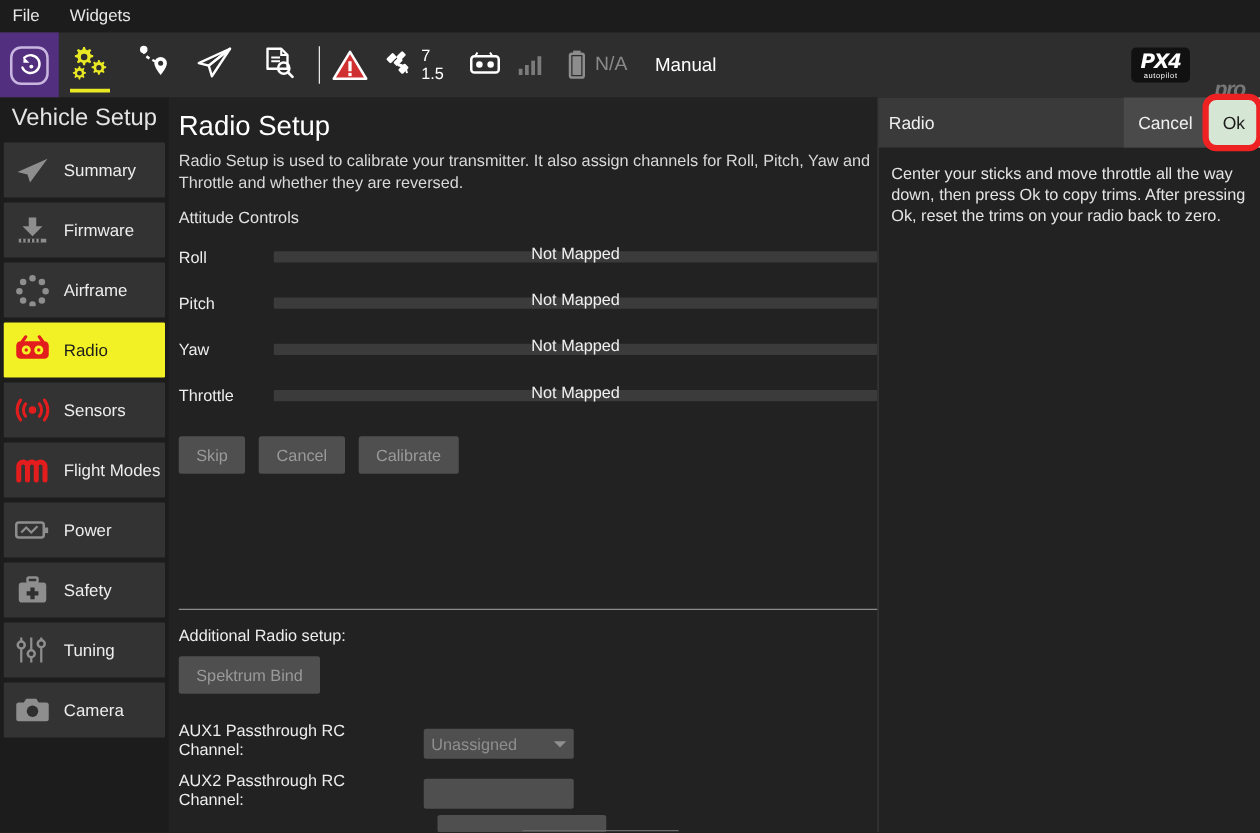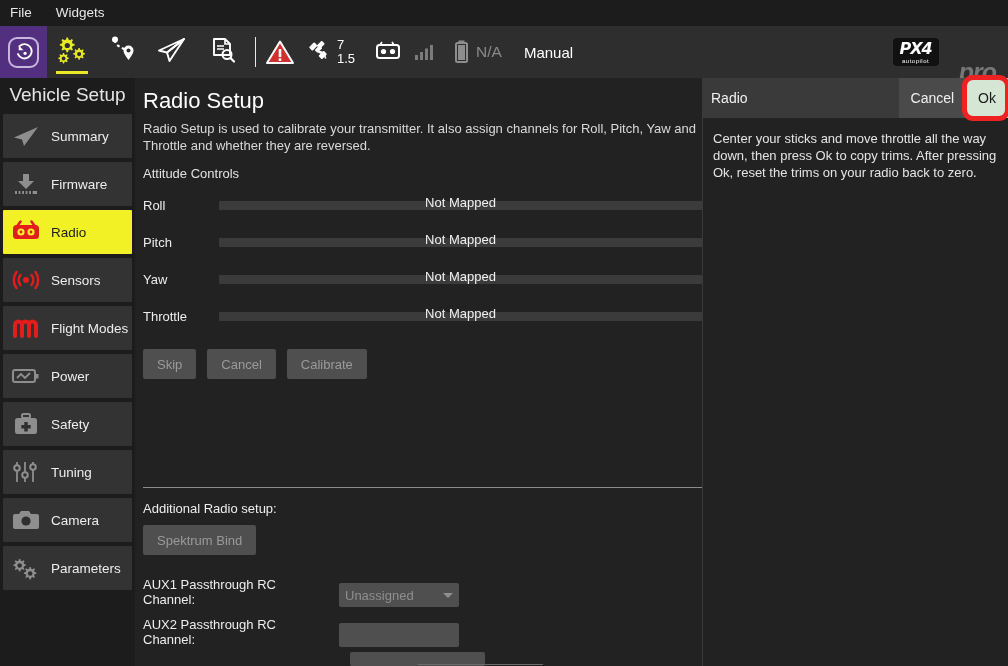--- a/index.html
+++ b/index.html
@@ -67,21 +67,21 @@
     display:flex; flex-direction:column; align-items:center; line-height:1;
   }
   .px4-badge .p1 {
     font-family:"DejaVu Sans", sans-serif; font-weight:bold; font-size:16px;
     color:#fff; letter-spacing:-1px; font-style:italic;
   }
   .px4-badge .p2 {
     font-size:6px; color:#fff; letter-spacing:0.5px; margin-top:1px;
   }
   .px4-pro {
-    font-size:25px; font-style:italic; font-weight:bold; color:#777;
+    font-size:17px; font-style:italic; font-weight:bold; color:#777;
     letter-spacing:-1px;
     margin-top:40px;
   }
 
   
   .sidebar {
     position:absolute; left:0; top:78px; width:135px; height:588px;
     background:#1c1c1c; padding:0 3px;
   }
   .sb-title {
@@ -358,20 +358,37 @@
               <rect x="8.5" y="19" width="1.6" height="3"></rect>
               <rect x="12" y="19" width="1.6" height="3"></rect>
               <rect x="15.5" y="19" width="1.6" height="3"></rect>
               <rect x="19" y="19" width="1.6" height="3"></rect>
             </g>
         </svg>
       </span>
       <span class="sb-label">Firmware</span>
     </div>
 
+    <div class="sb-item">
+      <span class="sb-ico">
+        <svg width="28" height="26" viewBox="0 0 28 26">
+          <g fill="#8e8e8e">
+            <circle cx="14" cy="3.5" r="2.6"></circle>
+              <circle cx="21.5" cy="6.6" r="2.6"></circle>
+            <circle cx="24.5" cy="14" r="2.6"></circle>
+              <circle cx="21.5" cy="21.4" r="2.6"></circle>
+            <circle cx="14" cy="24.5" r="2.6"></circle>
+              <circle cx="6.5" cy="21.4" r="2.6"></circle>
+            <circle cx="3.5" cy="14" r="2.6"></circle>
+              <circle cx="6.5" cy="6.6" r="2.6"></circle>
+          </g>
+        </svg>
+      </span>
+      <span class="sb-label">Airframe</span>
+    </div>
 
     <div class="sb-item selected">
       <span class="sb-ico">
         <svg width="32" height="24" viewBox="0 0 32 24">
           <path d="M8 5 L10.5 1.5 M24 5 L21.5 1.5" stroke="#e31d1d" stroke-width="2.6" stroke-linecap="round"></path>
           <rect x="3" y="5" width="26" height="14" rx="3.5" fill="#e31d1d"></rect>
           <circle cx="11" cy="12" r="3.6" fill="#f1f125"></circle>
           <circle cx="21" cy="12" r="3.6" fill="#f1f125"></circle>
           <circle cx="11" cy="12" r="1.4" fill="#e31d1d"></circle>
           <circle cx="21" cy="12" r="1.4" fill="#e31d1d"></circle>
@@ -443,33 +460,20 @@
     <div class="sb-item">
       <span class="sb-ico">
         <svg width="30" height="22" viewBox="0 0 30 22">
           <path d="M2 5 h6 l2-3 h8 l2 3 h6 a2 2 0 0 1 2 2 v11 a2 2 0 0 1 -2 2 h-22 a2 2 0 0 1 -2 -2 v-11 a2 2 0 0 1 2 -2 z" fill="#8e8e8e"></path>
           <circle cx="15" cy="12" r="4.6" fill="#2f2f2f"></circle>
         </svg>
       </span>
       <span class="sb-label">Camera</span>
     </div>
 
-    <div class="sb-item">
-      <span class="sb-ico">
-        <svg width="30" height="24" viewBox="0 0 30 24">
-          <g fill="#8e8e8e">
-            <path d="M8 3 l1.3 0 .45 1.7 1.35 .6 1.55-1 .9 .9 -1 1.55 .6 1.35 1.7 .45 0 1.3 -1.7 .45 -.6 1.35 1 1.55 -.9 .9 -1.55-1 -1.35 .6 -.45 1.7 -1.3 0 -.45-1.7 -1.35-.6 -1.55 1 -.9-.9 1-1.55 -.6-1.35 -1.7-.45 0-1.3 1.7-.45 .6-1.35 -1-1.55 .9-.9 1.55 1 1.35-.6 z"></path>
-            <circle cx="8.65" cy="9.5" r="2.3" fill="#2f2f2f"></circle>
-            <path d="M18.5 11 l1.3 0 .45 1.7 1.35 .6 1.55-1 .9 .9 -1 1.55 .6 1.35 1.7 .45 0 1.3 -1.7 .45 -.6 1.35 1 1.55 -.9 .9 -1.55-1 -1.35 .6 -.45 1.7 -1.3 0 -.45-1.7 -1.35-.6 -1.55 1 -.9-.9 1-1.55 -.6-1.35 -1.7-.45 0-1.3 1.7-.45 .6-1.35 -1-1.55 .9-.9 1.55 1 1.35-.6 z"></path>
-            <circle cx="19.15" cy="17.5" r="2.3" fill="#2f2f2f"></circle>
-          </g>
-        </svg>
-      </span>
-      <span class="sb-label">Parameters</span>
-    </div>
   </div>
 
   <div class="main">
     <div class="page-title">Radio Setup</div>
     <div class="page-desc">Radio Setup is used to calibrate your transmitter. It also assign channels for Roll, Pitch, Yaw and Throttle and whether they are reversed.</div>
     <div class="section-label">Attitude Controls</div>
 
     <div class="ch-row">
       <div class="ch-name">Roll</div>
       <div class="ch-barwrap">

